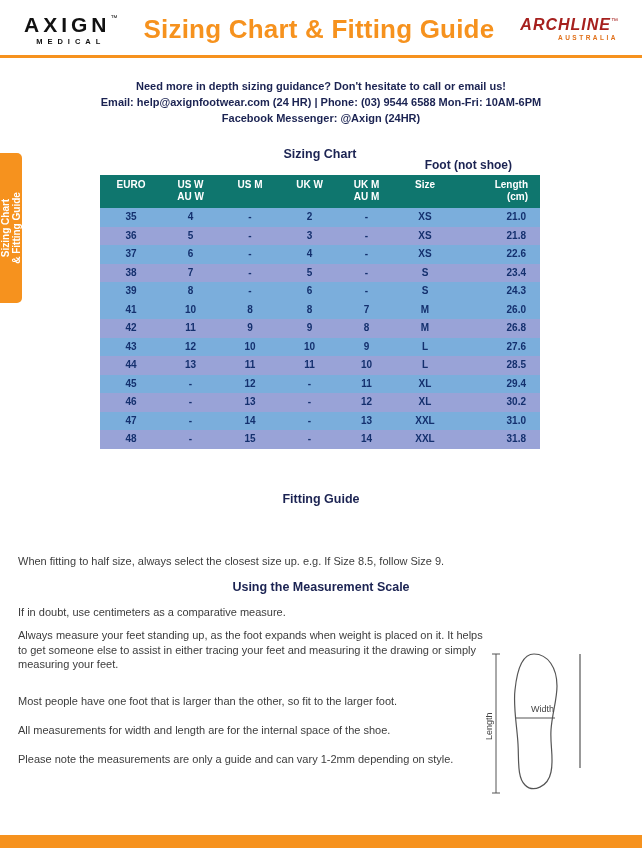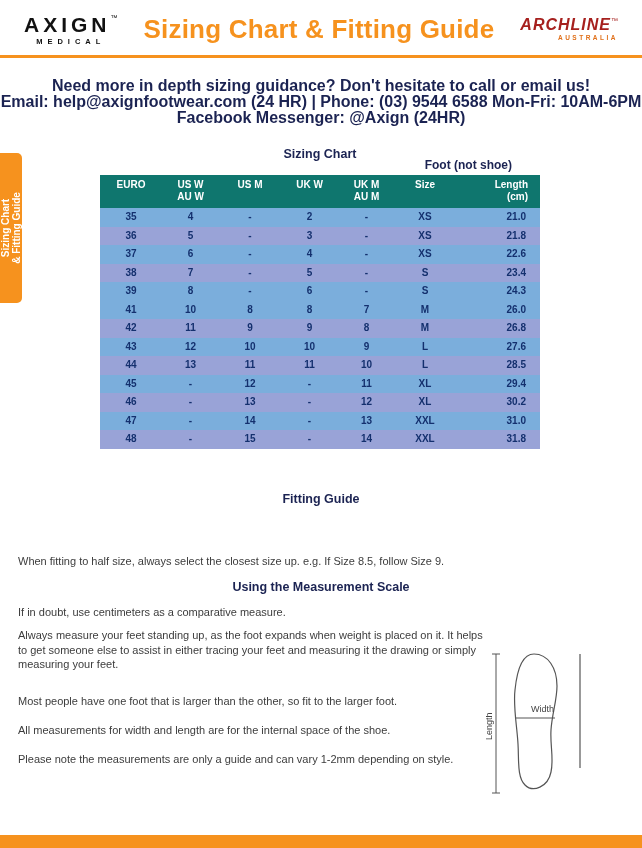--- a/index.html
+++ b/index.html
@@ -16,21 +16,21 @@
   .brand-left .brand-tm { font-size:7px; vertical-align:top; }
   .brand-left .brand-sub { font-size:7.5px; letter-spacing:5px; margin-top:3px; font-weight:bold; }
   .page-title { color:#F6921E; font-size:26px; font-weight:bold; letter-spacing:0.2px; }
   .brand-right { text-align:center; line-height:1; }
   .brand-right .brand-name { font-size:16px; font-weight:bold; letter-spacing:1px; color:#A6201E; font-style:italic; }
   .brand-right .brand-tm { font-size:7px; vertical-align:top; color:#A6201E; }
   .brand-right .brand-sub { font-size:6.5px; letter-spacing:2.5px; color:#E0701A; margin-top:2px; text-align:right; font-weight:bold; }
 
   
   .contact { position:absolute; top:78px; left:0; width:642px; text-align:center;
-             color:#1B2352; font-size:16px; font-weight:bold; line-height:16px; }
+             color:#1B2352; font-size:11px; font-weight:bold; line-height:16px; }
 
   
   .side-tab { position:absolute; left:0; top:153px; width:22px; height:150px;
               background:#F6921E; border-radius:0 5px 5px 0; }
   .side-tab-text { position:absolute; top:50%; left:50%;
                    transform:translate(-50%,-50%) rotate(-90deg);
                    width:146px; text-align:center; color:#fff; font-size:10px;
                    font-weight:bold; line-height:11px; white-space:nowrap; }
 
   

